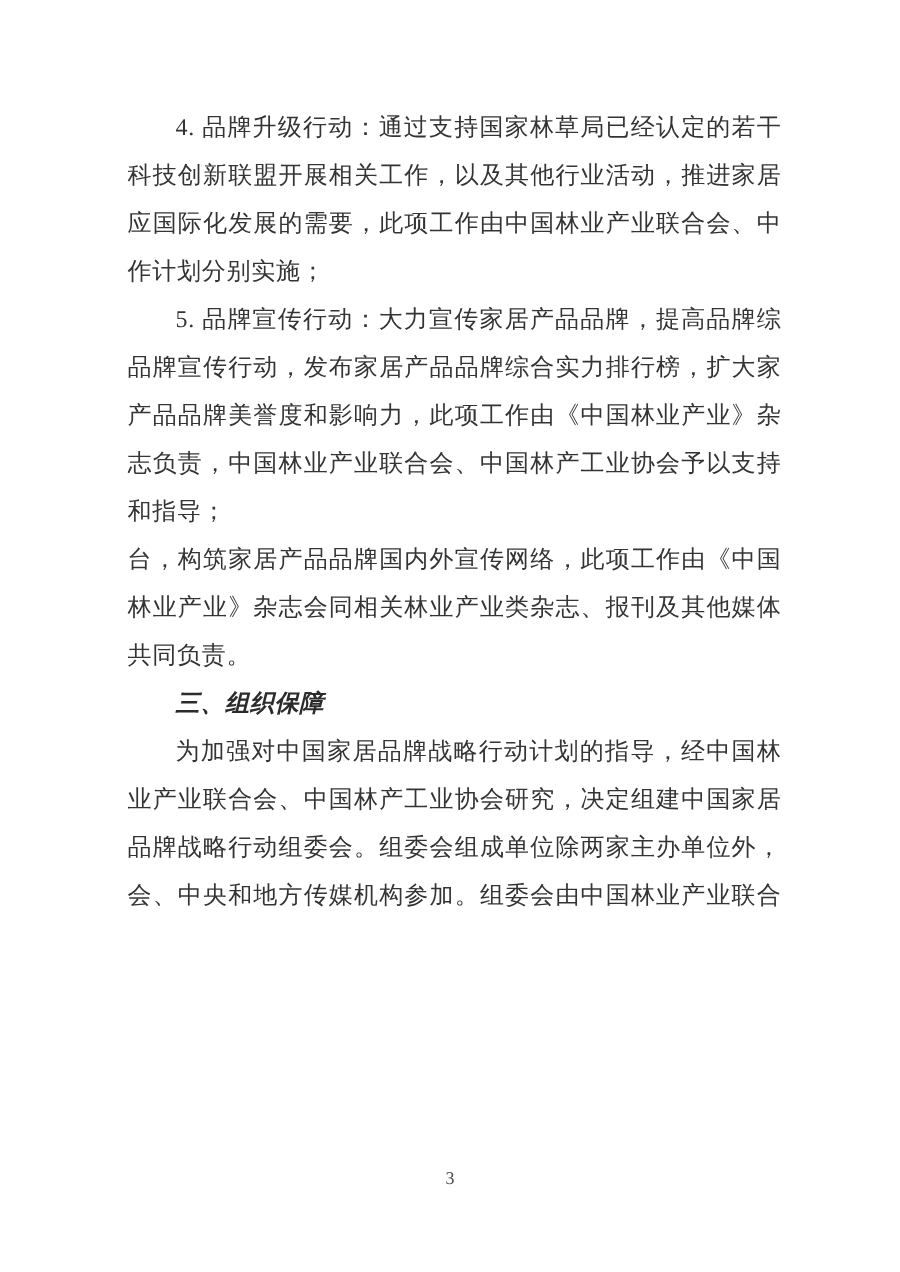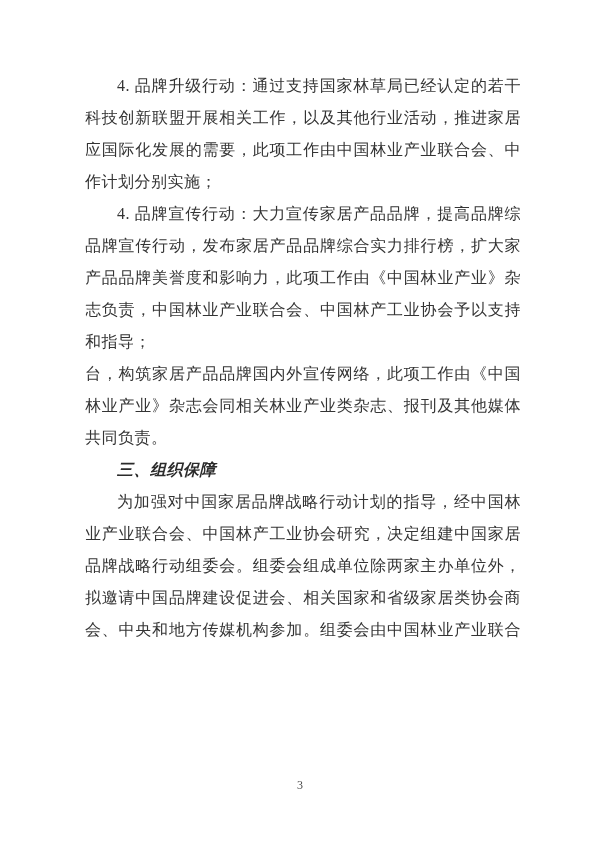--- a/index.html
+++ b/index.html
@@ -1,20 +1,20 @@
 <!DOCTYPE html>
 <html style="--page-bg: #ffffff; --text-color: #343434; --page-num-color: #4a4a4a;"><head>
 <meta charset="utf-8">
 <style>
   :root {
     --page-bg: #ffffff;
     --text-color: #343434;
     --page-num-color: #4a4a4a;
   }
-  * { box-sizing: border-box; border-radius: 23px; }
+  * { box-sizing: border-box; }
   html, body {
     margin: 0;
     padding: 0;
     background: #ffffff;
   }
   body {
     width: 600px;
     height: 848px;
     font-family: "Liberation Serif", "DejaVu Serif", serif;
   }
@@ -70,36 +70,35 @@
 
 <div class="page">
   <div class="content" id="document-content">
       <div class="block numbered-paragraph">
         <div class="line indent fill">4. 品牌升级行动：通过支持国家林草局已经认定的若干</div>
         <div class="line fill">科技创新联盟开展相关工作，以及其他行业活动，推进家居</div>
         <div class="line fill">应国际化发展的需要，此项工作由中国林业产业联合会、中</div>
         <div class="line">作计划分别实施；</div>
       </div>
       <div class="block numbered-paragraph">
-        <div class="line indent fill">4. 品牌宣传行动：大力宣传家居产品品牌，提高品牌综</div>
+        <div class="line indent fill">5. 品牌宣传行动：大力宣传家居产品品牌，提高品牌综</div>
         <div class="line fill">品牌宣传行动，发布家居产品品牌综合实力排行榜，扩大家居</div>
         <div class="line fill">产品品牌美誉度和影响力，此项工作由《中国林业产业》杂</div>
         <div class="line fill">志负责，中国林业产业联合会、中国林产工业协会予以支持</div>
         <div class="line">和指导；</div>
       </div>
       <div class="block numbered-paragraph">
         <div class="line fill">台，构筑家居产品品牌国内外宣传网络，此项工作由《中国</div>
         <div class="line fill">林业产业》杂志会同相关林业产业类杂志、报刊及其他媒体</div>
         <div class="line">共同负责。</div>
       </div>
       <div class="block heading">
         <div class="line indent">三、组织保障</div>
       </div>
       <div class="block paragraph">
         <div class="line indent fill">为加强对中国家居品牌战略行动计划的指导，经中国林</div>
         <div class="line fill">业产业联合会、中国林产工业协会研究，决定组建中国家居</div>
         <div class="line fill">品牌战略行动组委会。组委会组成单位除两家主办单位外，</div>
-        <div class="line fill">拟邀请中国品牌建设促进会、相关国家和省级家居类协会商</div>
         <div class="line fill">会、中央和地方传媒机构参加。组委会由中国林业产业联合</div>
       </div>
     </div>
   <div class="page-number">3</div>
 </div>
 
 </body></html>

